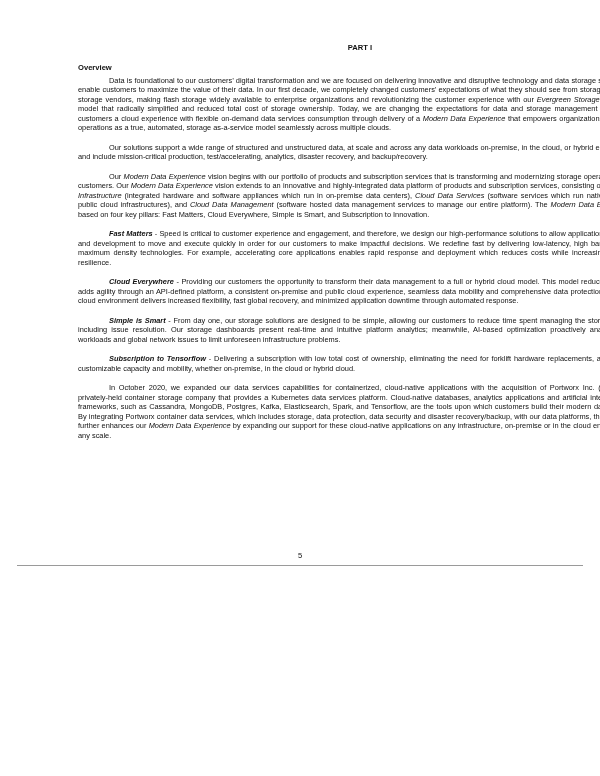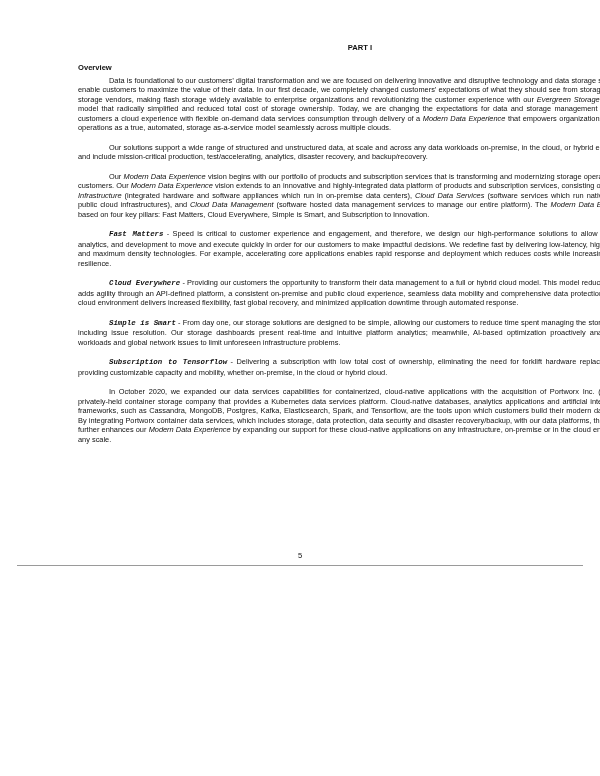--- a/index.html
+++ b/index.html
@@ -5,21 +5,21 @@
   html, body { margin: 0; padding: 0; background: #ffffff; }
   body { width: 600px; height: 776px; position: relative; overflow: hidden;
          font-family: "Liberation Sans", sans-serif; color: #111; }
   .page { position: absolute; left: 34px; top: 43px; width: 564px; font-size: 7.4px; line-height: 9.5px; margin-left: 44px; }
   .part { text-align: center; font-weight: bold; font-size: 7.6px; height: 10px; }
   .item { font-weight: bold; font-size: 7.6px; margin-top: 0px; }
   .heading { font-weight: bold; font-size: 7.6px; margin-top: 10px; margin-bottom: 3px; }
   p { margin: 0 0 10px 0; text-align: justify; text-indent: 31px; }
   p.tight { margin-bottom: 0; }
   i { }
-  b.lead { font-weight: bold; font-style: italic; font-family: Liberation Mono, monospace; }
+  b.lead { font-weight: bold; font-style: italic; }
   .pagenum { position: absolute; left: 0; width: 600px; top: 551px; text-align: center; font-size: 7.6px; }
   .rule { position: absolute; left: 17px; width: 566px; top: 565px; height: 1px; background: #9a9a9a; }
 </style>
 </head>
 <body>
 
 <div class="page">
   <div class="part">PART I</div>
 
   <div class="heading">Overview</div>

